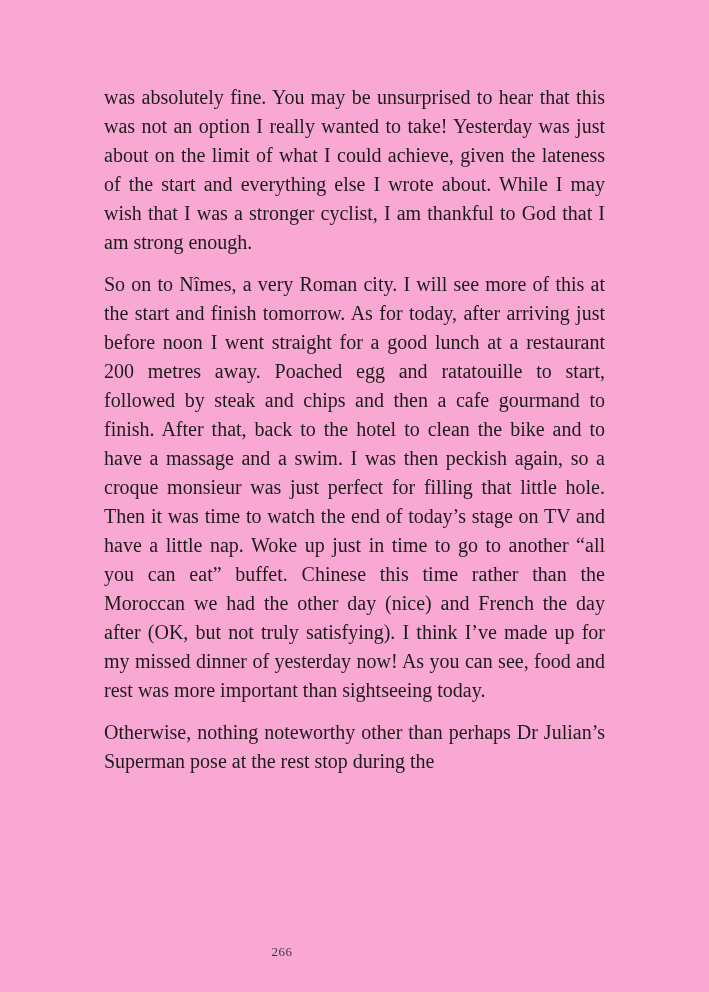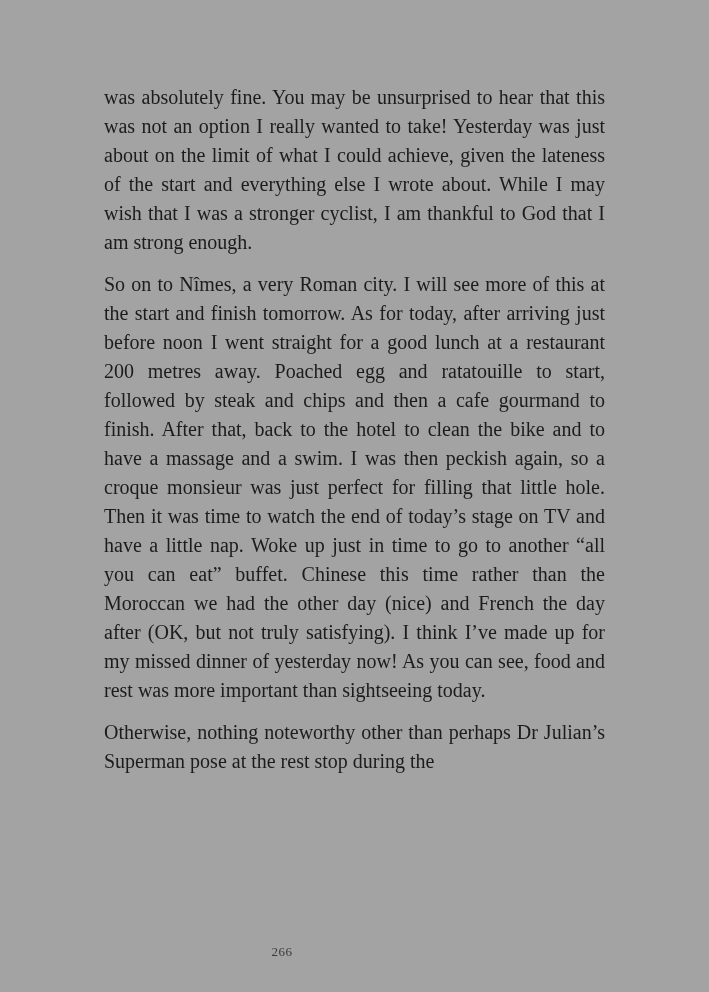--- a/index.html
+++ b/index.html
@@ -12,21 +12,21 @@
       width: 709px;
       height: 992px;
       background: #ffffff;
       font-family: "Liberation Serif", "DejaVu Serif", serif;
     }
 
     .page {
       position: relative;
       width: 709px;
       height: 992px;
-      background: #a3a3a3;
+      background: #f9a8d4;
       overflow: hidden;
     }
 
     .text-block {
       position: absolute;
       top: 83px;
       left: 104px;
       width: 501px;
       color: #1c1c1c;
       font-size: 20px;

